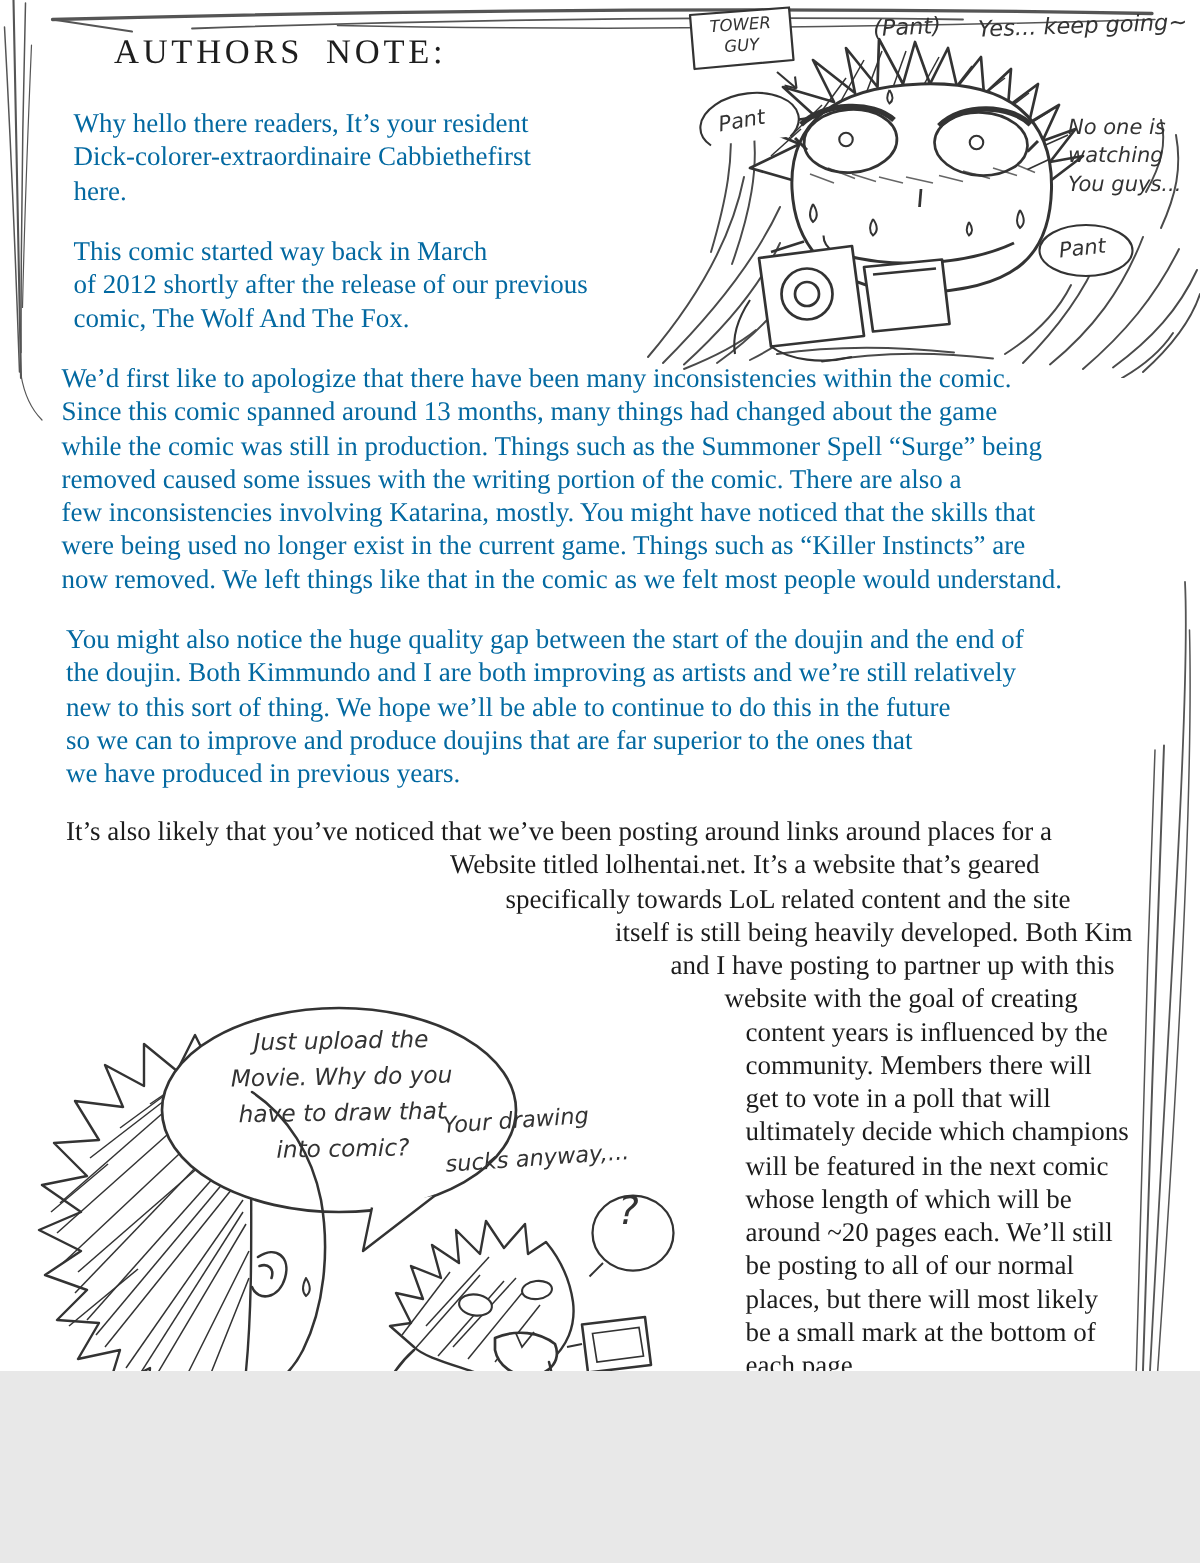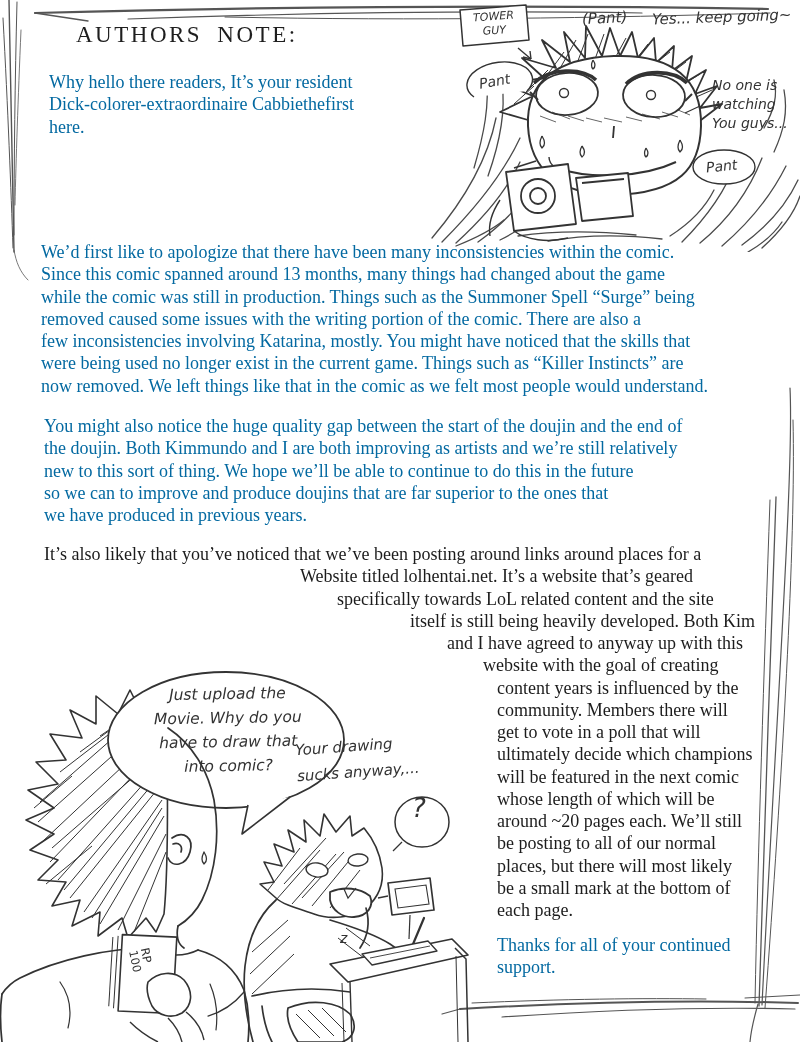--- a/index.html
+++ b/index.html
@@ -1,17 +1,17 @@
 <!DOCTYPE html>
 <html><head>
 <meta charset="utf-8">
 <style>
   html,body{margin:0;padding:0;background:#e8e8e8;}
   .page{
-    position:relative;width:800px;height:1042px;background:#ffffff;
+    position:relative;width:800px;height:914px;background:#ffffff;
     overflow:hidden;font-family:"Liberation Serif",serif;color:#1c1c1c;
   }
   .title{
     position:absolute;left:76px;top:22px;margin:0;
     font-size:23px;font-weight:normal;letter-spacing:2.5px;word-spacing:7px;
     color:#1e1e1e;font-family:"Liberation Serif",serif;
   }
   .para{
     position:absolute;font-size:18px;line-height:22.3px;white-space:pre-line;
     color:#0369a1;
@@ -58,39 +58,42 @@
       <path d="M460,1009 L442,1014" stroke-width="1.2"></path>
       <path d="M745,998 L800,995" stroke-width="1"></path>
     </g>
   </svg>
 
   <h1 class="title">AUTHORS NOTE:</h1>
 
   <div class="para" style="left:49px;top:71px">Why hello there readers, It’s your resident
 Dick-colorer-extraordinaire Cabbiethefirst
 here.</div>
+  <div class="para" style="left:49px;top:156px">This comic started way back in March
+of 2012 shortly after the release of our previous
+comic, The Wolf And The Fox.</div>
   <div class="para" style="left:41px;top:241px">We’d first like to apologize that there have been many inconsistencies within the comic.
 Since this comic spanned around 13 months, many things had changed about the game
 while the comic was still in production. Things such as the Summoner Spell “Surge” being
 removed caused some issues with the writing portion of the comic. There are also a
 few inconsistencies involving Katarina, mostly. You might have noticed that the skills that
 were being used no longer exist in the current game. Things such as “Killer Instincts” are
 now removed. We left things like that in the comic as we felt most people would understand.</div>
   <div class="para" style="left:44px;top:415px">You might also notice the huge quality gap between the start of the doujin and the end of
 the doujin. Both Kimmundo and I are both improving as artists and we’re still relatively
 new to this sort of thing. We hope we’ll be able to continue to do this in the future
 so we can to improve and produce doujins that are far superior to the ones that
 we have produced in previous years.</div>
 
   <div>
     <div class="p5line" style="left:44px;top:543px">It’s also likely that you’ve noticed that we’ve been posting around links around places for a</div>
     <div class="p5line" style="left:300px;top:565px">Website titled lolhentai.net. It’s a website that’s geared</div>
     <div class="p5line" style="left:337px;top:588px">specifically towards LoL related content and the site</div>
     <div class="p5line" style="left:410px;top:610px">itself is still being heavily developed. Both Kim</div>
-    <div class="p5line" style="left:447px;top:632px">and I have agreed to anyway up with this</div>
+    <div class="p5line" style="left:447px;top:632px">and I have posting to partner up with this</div>
     <div class="p5line" style="left:483px;top:654px">website with the goal of creating</div>
     <div class="p5line" style="left:497px;top:677px">content years is influenced by the</div>
     <div class="p5line" style="left:497px;top:699px">community.  Members there will</div>
     <div class="p5line" style="left:497px;top:721px">get to vote in a poll that will</div>
     <div class="p5line" style="left:497px;top:743px">ultimately decide which champions</div>
     <div class="p5line" style="left:497px;top:766px">will be featured in the next comic</div>
     <div class="p5line" style="left:497px;top:788px">whose length of which will be</div>
     <div class="p5line" style="left:497px;top:810px">around ~20 pages each. We’ll still</div>
     <div class="p5line" style="left:497px;top:832px">be posting to all of our normal</div>
     <div class="p5line" style="left:497px;top:855px">places, but there will most likely</div>

